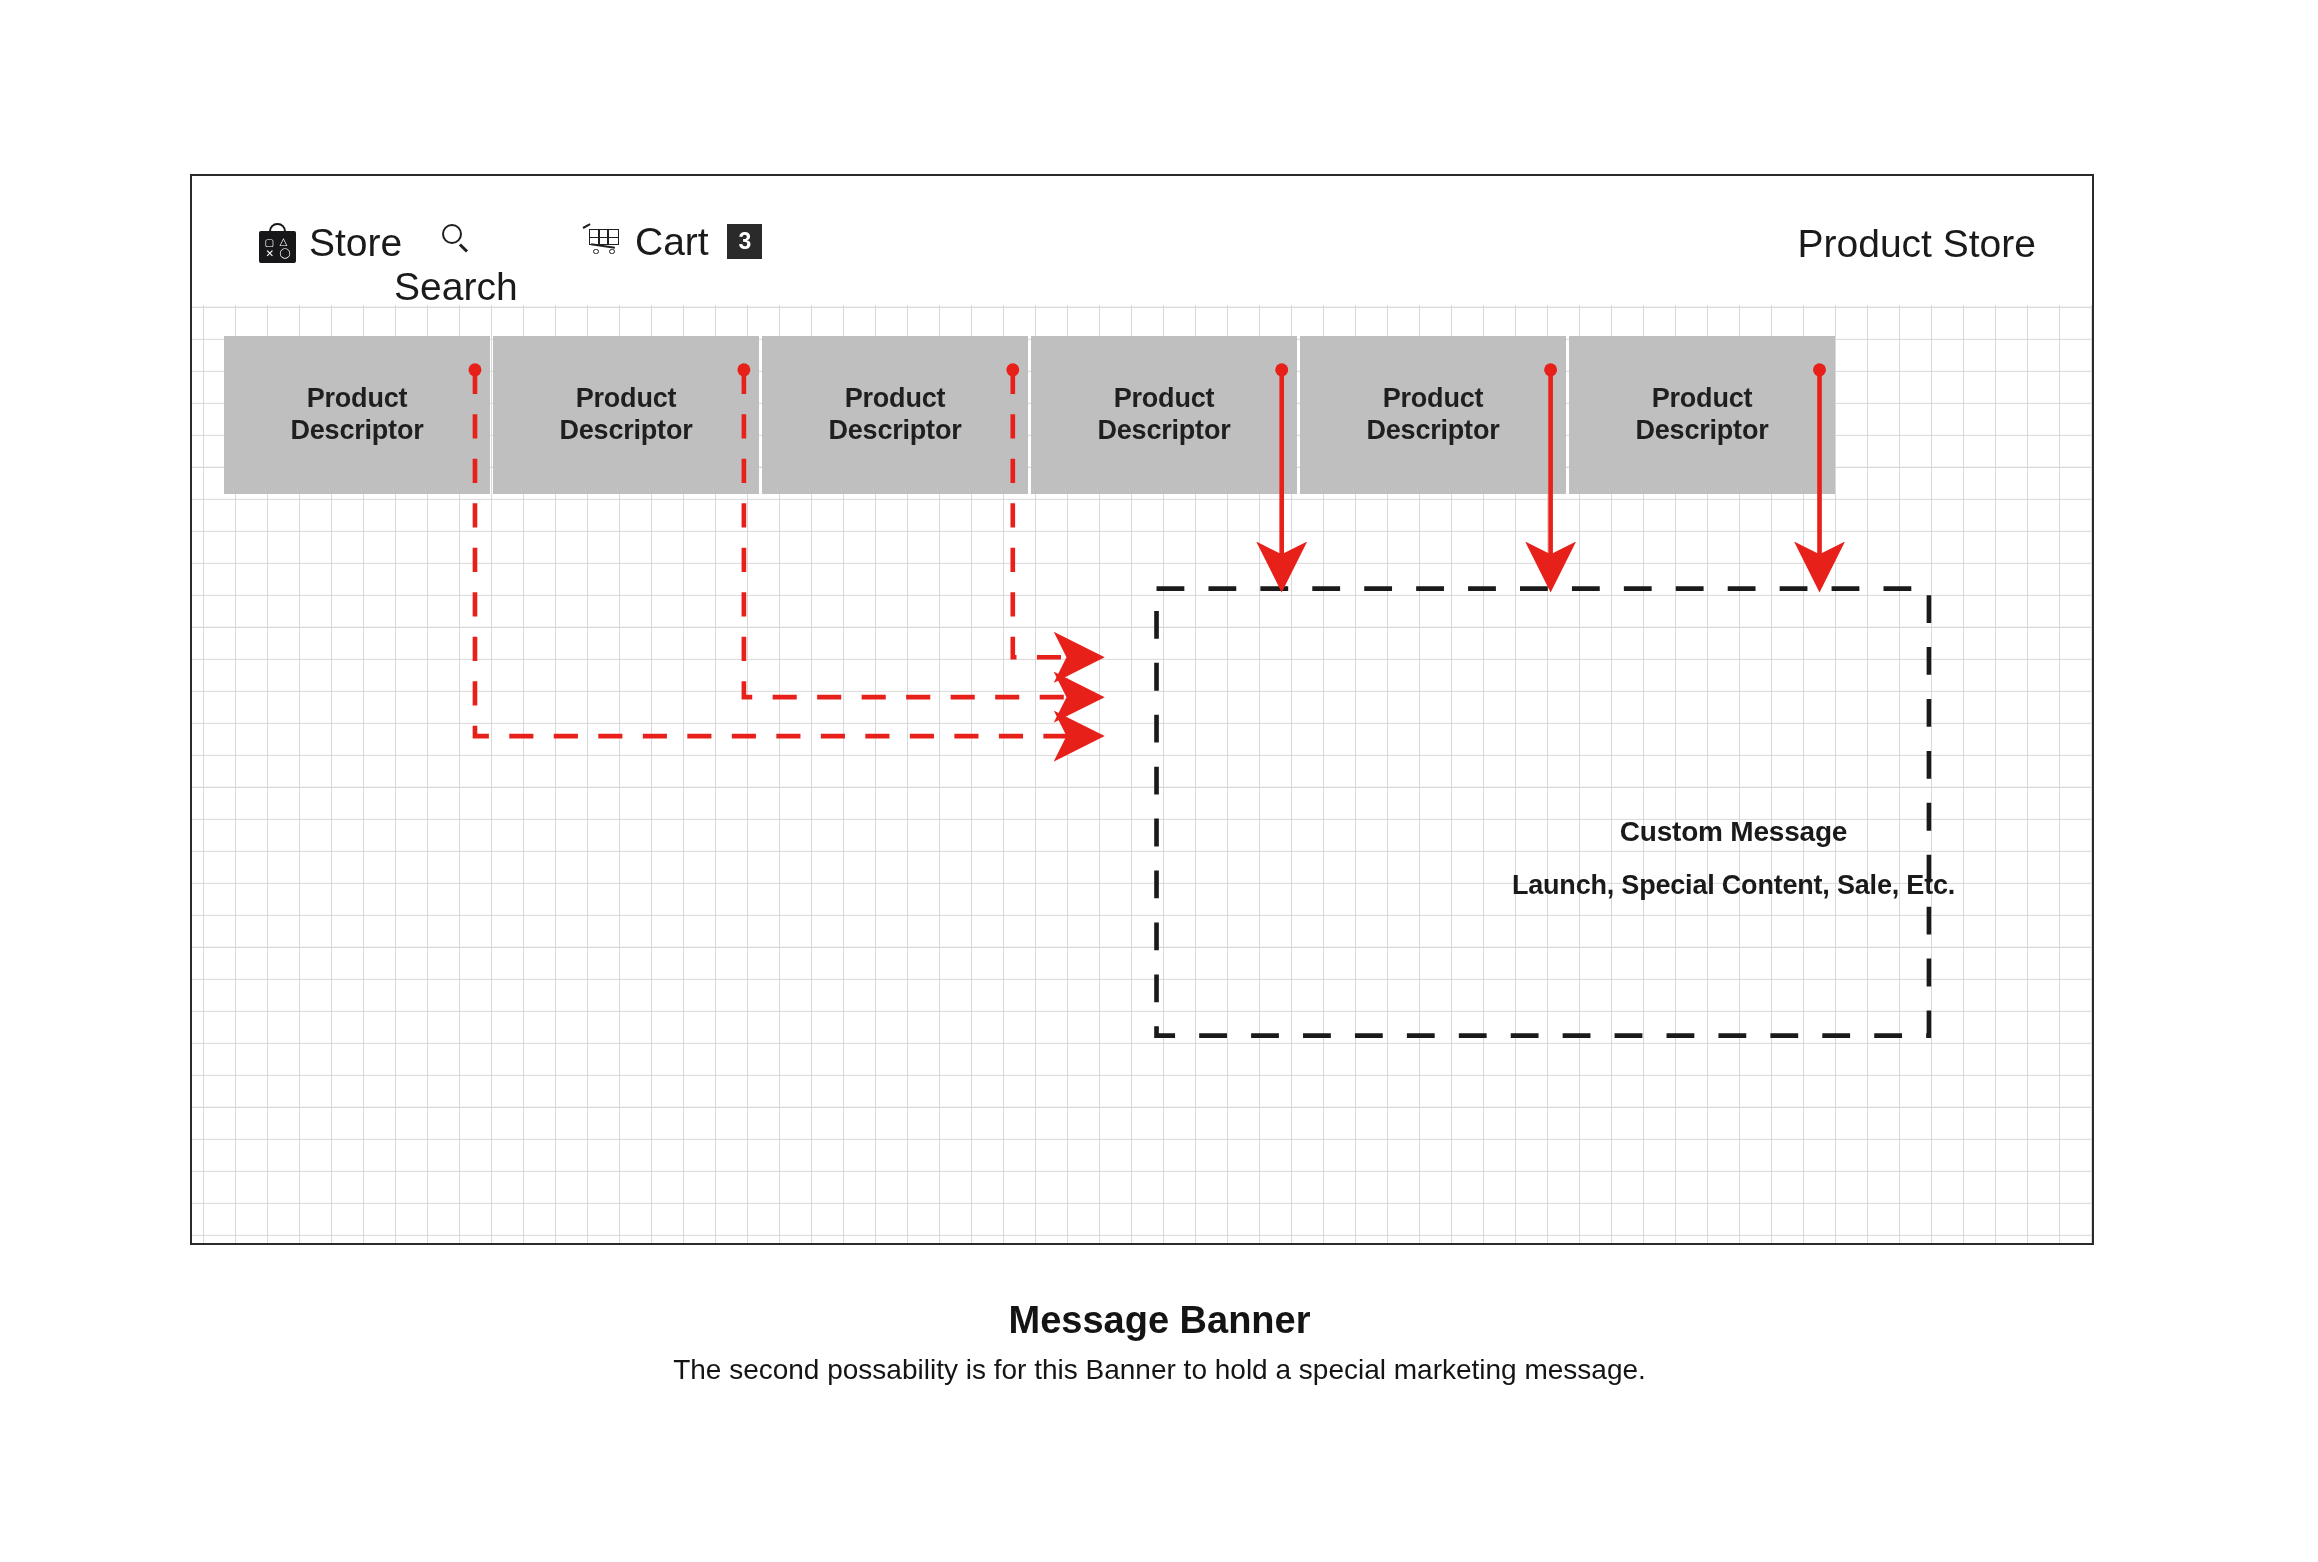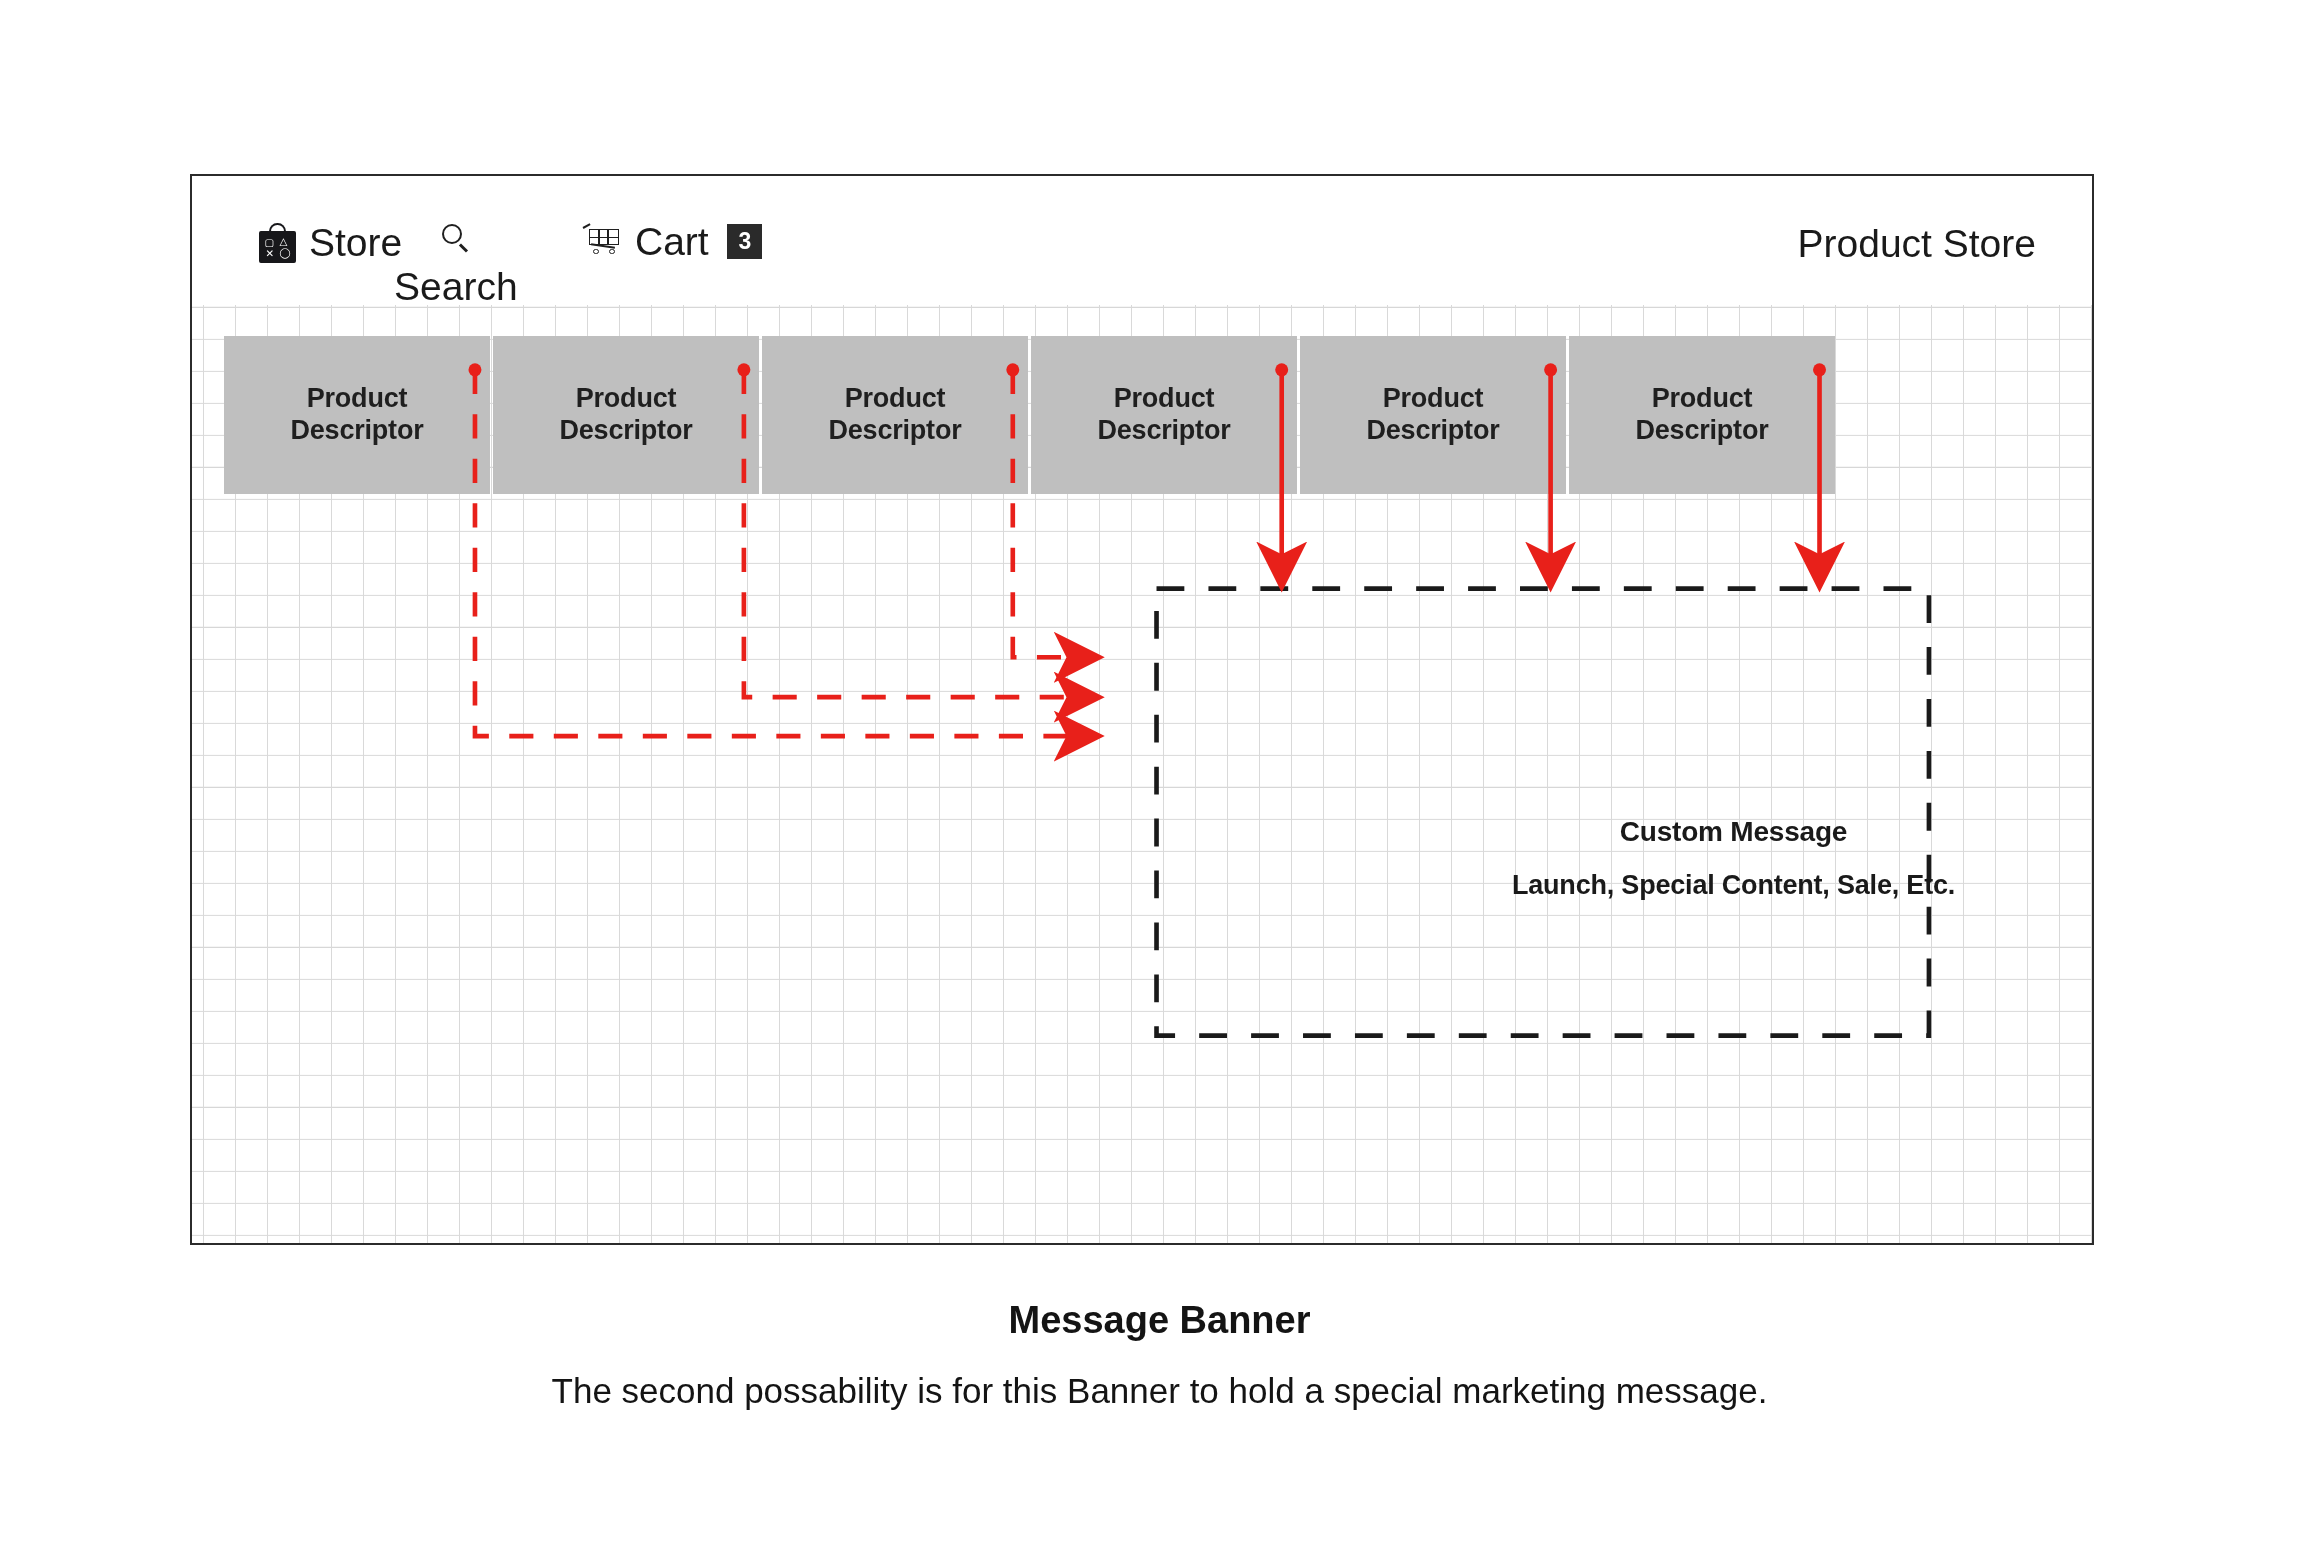--- a/index.html
+++ b/index.html
@@ -207,24 +207,24 @@
   }
 
   
   #caption{
     position:absolute;
     left:0; top:1299px;
     width:2319px;
     text-align:center;
   }
   #caption-title{
-    font-size:38px;font-weight:700;color:#141414;margin-bottom:26px;
+    font-size:38px;font-weight:700;color:#141414;margin-bottom:9px;
   }
   #caption .cap-line{
-    font-size:35px;font-weight:400;color:#141414;line-height:1.33;
+    font-size:28px;font-weight:400;color:#141414;line-height:1.33;
   }
 </style>
 </head>
 <body>
 
 <div id="wireframe-frame">
 
   <div id="grid-canvas"></div>
 
   <div id="site-header">

